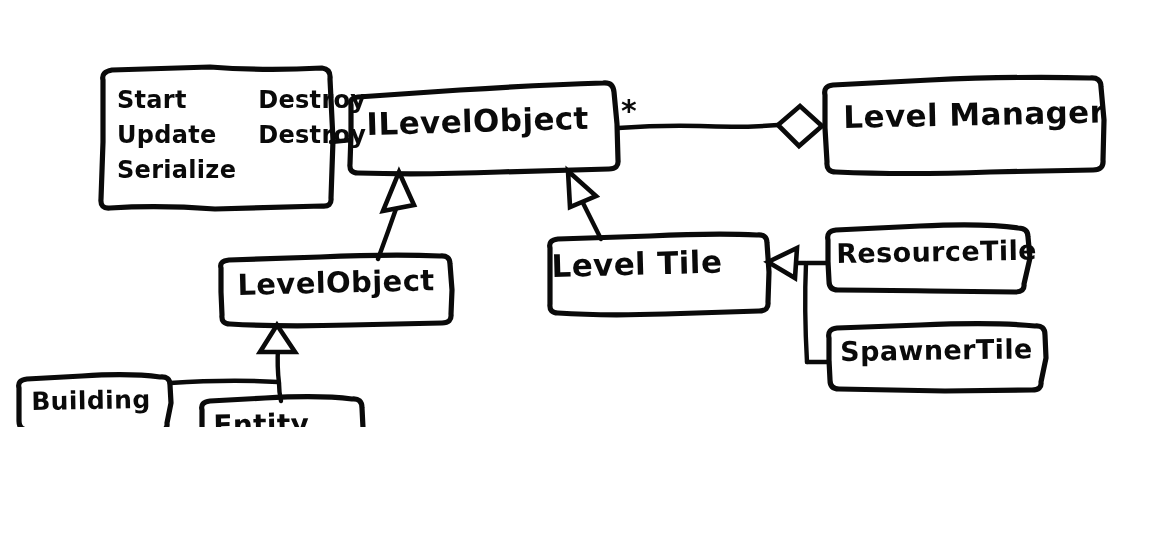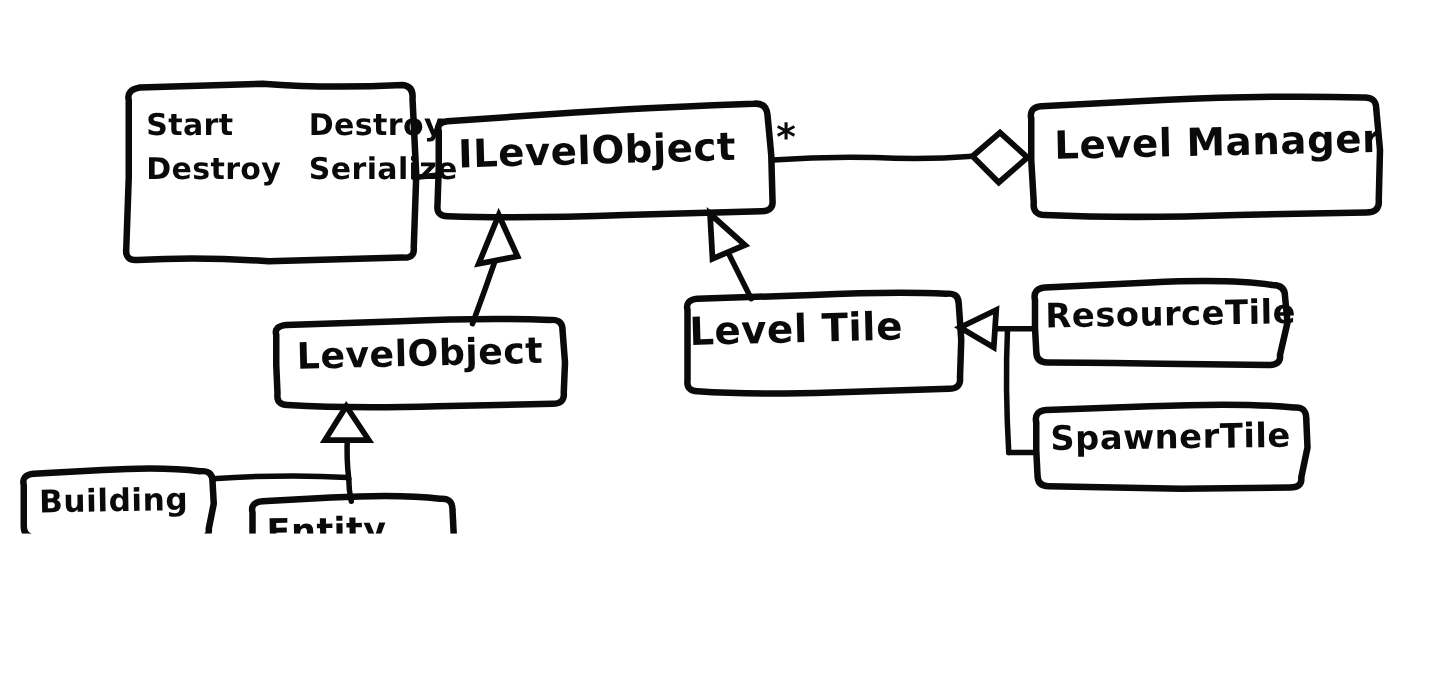--- a/index.html
+++ b/index.html
@@ -126,20 +126,21 @@
     <path class="sketch-stroke link-line" d="M170 383 Q230 379 278 382"></path>
     <path class="sketch-stroke link-line" d="M281 401 Q279 392 279 383"></path>
     <path class="sketch-stroke link-line" d="M279 383 Q277 367 278 348"></path>
     <path class="arrow-head" d="M277 325 L295 352 L260 352 Z"></path>
 
   </svg>
 
   <div class="methods-list" style="left:117px; top:86px;">
     <span>Start</span>
     <span>Destroy</span>
+    <span>Update</span>
     <span>Destroy</span>
     <span>Serialize</span>
     <span></span>
   </div>
 
   <div class="node-label" style="left:366px; top:106px; font-size:31px; transform:rotate(-1.6deg);">ILevelObject</div>
 
   <div class="multiplicity" style="left:621px; top:96px;">*</div>
 
   <div class="node-label" style="left:843px; top:99px; font-size:31px; transform:rotate(-1.2deg);">Level Manager</div>

